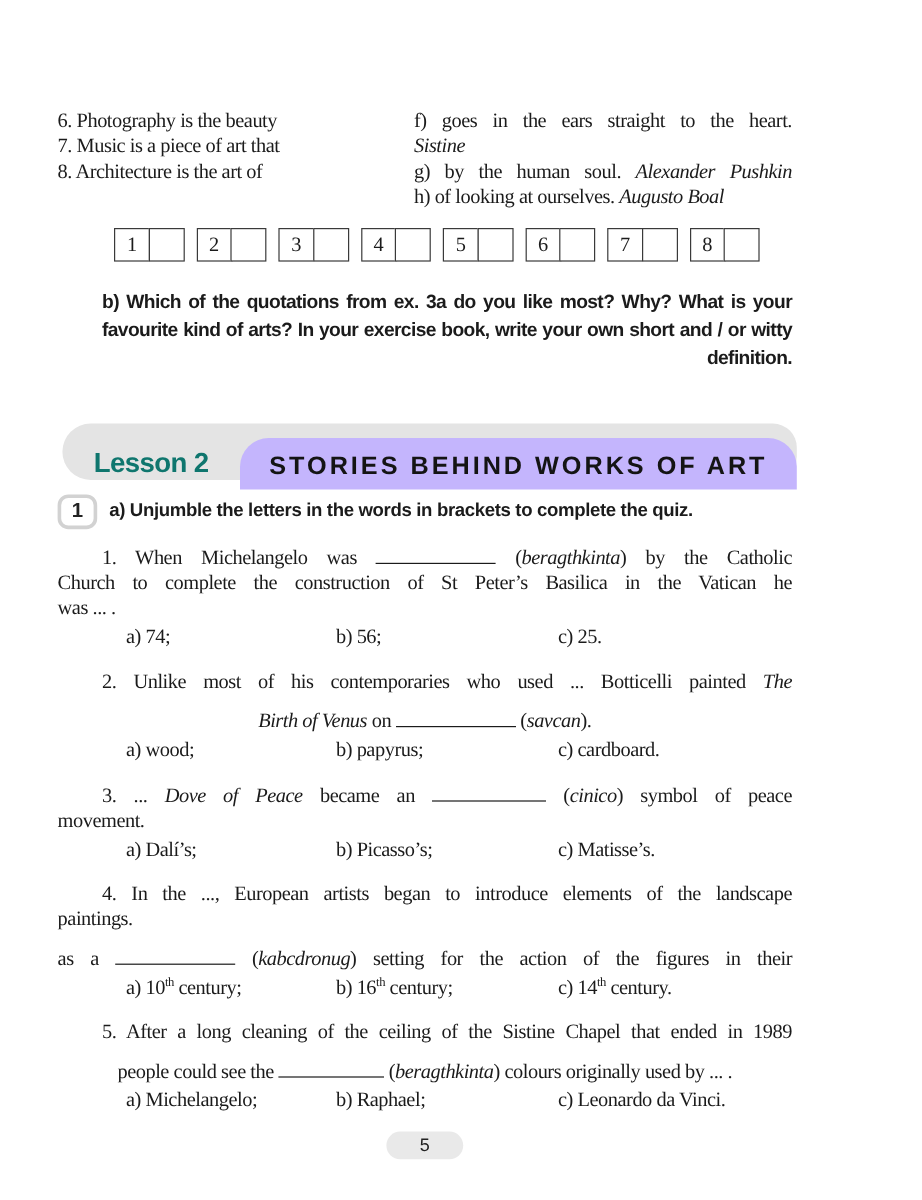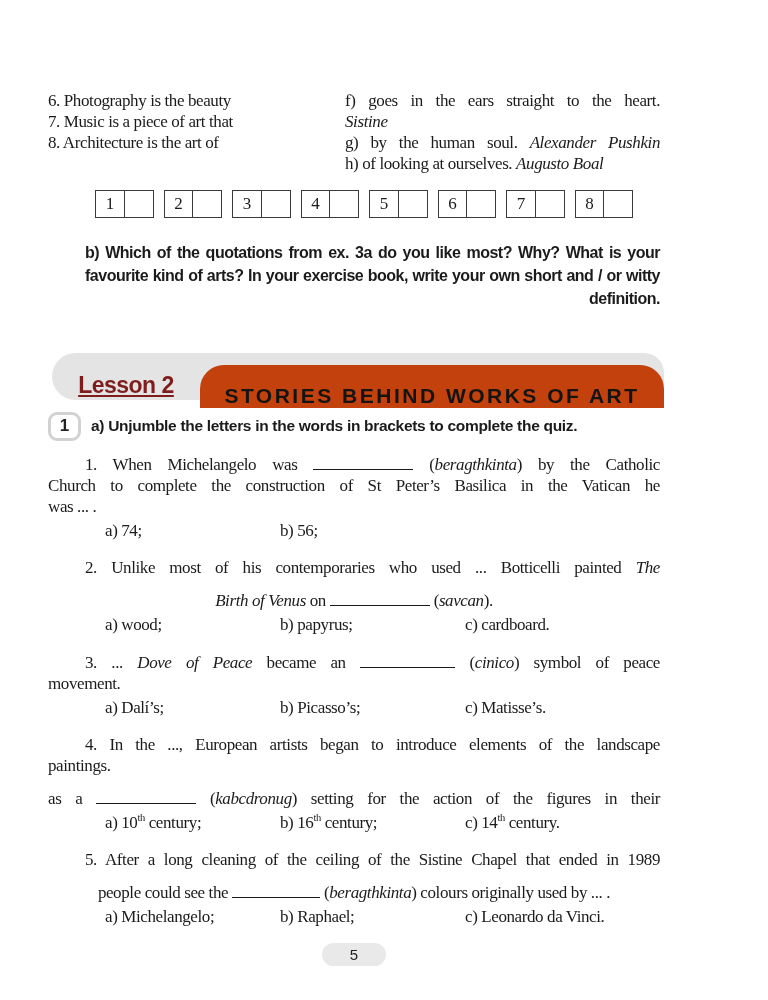--- a/index.html
+++ b/index.html
@@ -38,27 +38,27 @@
     margin-top:23px;margin-left:37px;width:575px;
     font-family:"Liberation Sans", sans-serif;font-weight:bold;
     font-size:16px;letter-spacing:-0.5px;
   }
   .b-line{line-height:23px;min-height:23px;text-align:right;}
   .b-line.j{text-align:justify;text-align-last:justify;}
 
   
   .banner{position:relative;margin-top:43px;margin-left:4px;width:612px;height:47px;
           background:var(--banner-grey);border-radius:26px 22px 22px 26px;}
-  .banner-white{position:absolute;left:148px;top:12px;right:0;bottom:-8px;background:#c2410c;
+  .banner-white{position:absolute;left:148px;top:12px;right:0;bottom:-8px;background:#c4b5fd;
           border-top-left-radius:24px;border-top-right-radius:24px;
-          display:flex;align-items:flex-end;justify-content:center;}
+          display:flex;align-items:center;justify-content:center;}
   .lesson-tab{position:absolute;left:0;top:0;width:148px;height:64px;
           display:flex;align-items:center;justify-content:center;
           font-family:"Liberation Sans", sans-serif;font-weight:bold;font-size:23px;
-          letter-spacing:-0.5px;color:#7f1d1d;text-decoration:underline;}
+          letter-spacing:-0.5px;color:#0f766e;}
   .lesson-title{
           font-family:"Liberation Sans", sans-serif;font-weight:bold;font-size:21px;
           letter-spacing:2.5px;color:#141414;white-space:nowrap;padding-top:4px;}
 
   
   .ex-head{display:flex;align-items:center;margin-top:11px;height:30px;}
   .ex-badge{width:33px;height:29px;border:3px solid #d2d2d2;border-radius:9px;background:#fff;
           display:flex;align-items:center;justify-content:center;
           font-family:"Liberation Sans", sans-serif;font-weight:bold;font-size:17px;color:#222;}
   .ex-instr{margin-left:10px;font-family:"Liberation Sans", sans-serif;font-weight:bold;
@@ -159,20 +159,21 @@
     </div>
 
     <div id="questions">
         <div class="question">
           <div class="qline ind j">1. When Michelangelo was <span class="blank" style="width: 100px;"></span> (<i>beragthkinta</i>) by the Catholic</div>
           <div class="qline j">Church to complete the construction of St Peter’s Basilica in the Vatican he</div>
           <div class="qline">was ... .</div>
           <div class="opts">
             <span class="opt-a">a) 74;</span>
             <span class="opt-b">b) 56;</span>
+            <span class="opt-c">c) 25.</span>
           </div>
         </div>
         <div class="question">
           <div class="qline ind j">2. Unlike most of his contemporaries who used ... Botticelli painted <i>The</i></div>
           <div class="qline tall"><i>Birth of Venus</i> on <span class="blank" style="width: 100px;"></span> (<i>savcan</i>).</div>
           <div class="opts">
             <span class="opt-a">a) wood;</span>
             <span class="opt-b">b) papyrus;</span>
             <span class="opt-c">c) cardboard.</span>
           </div>

